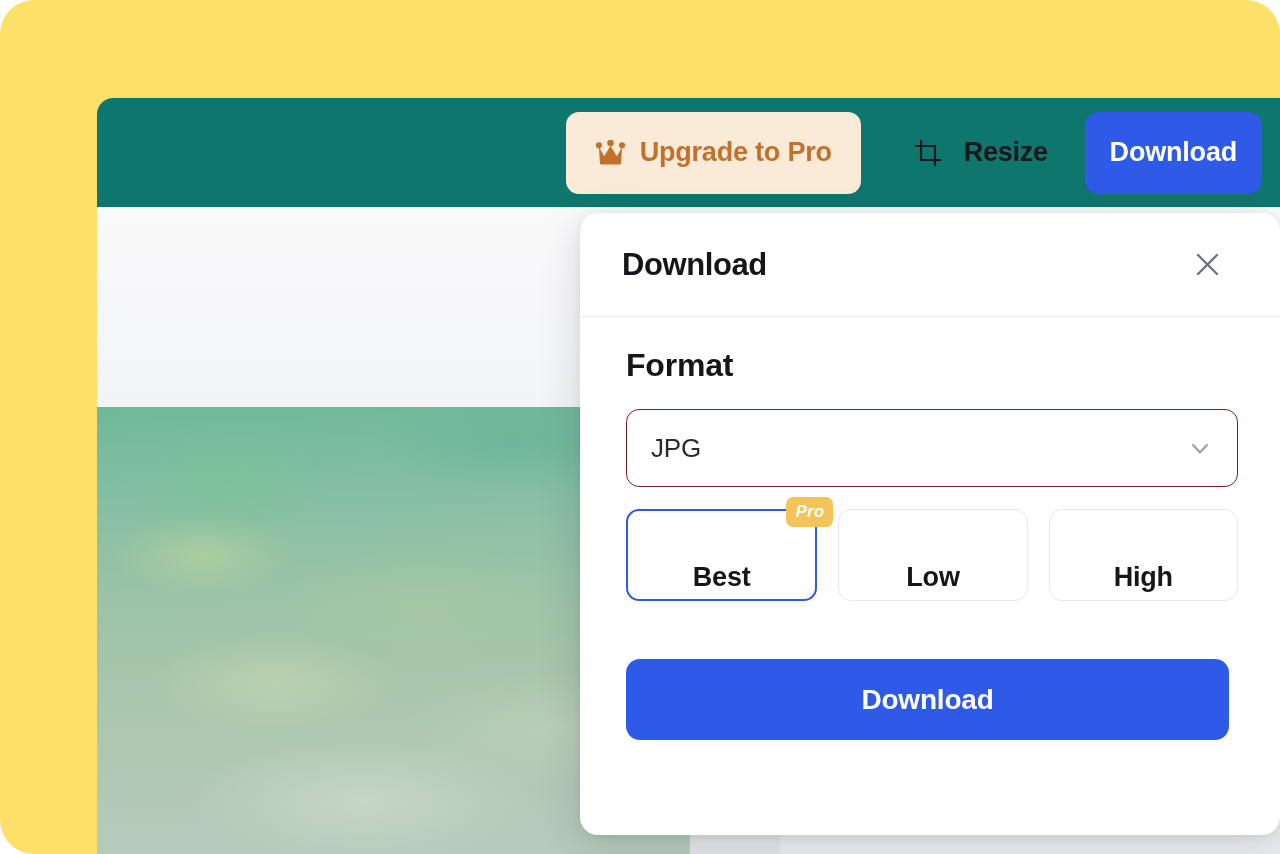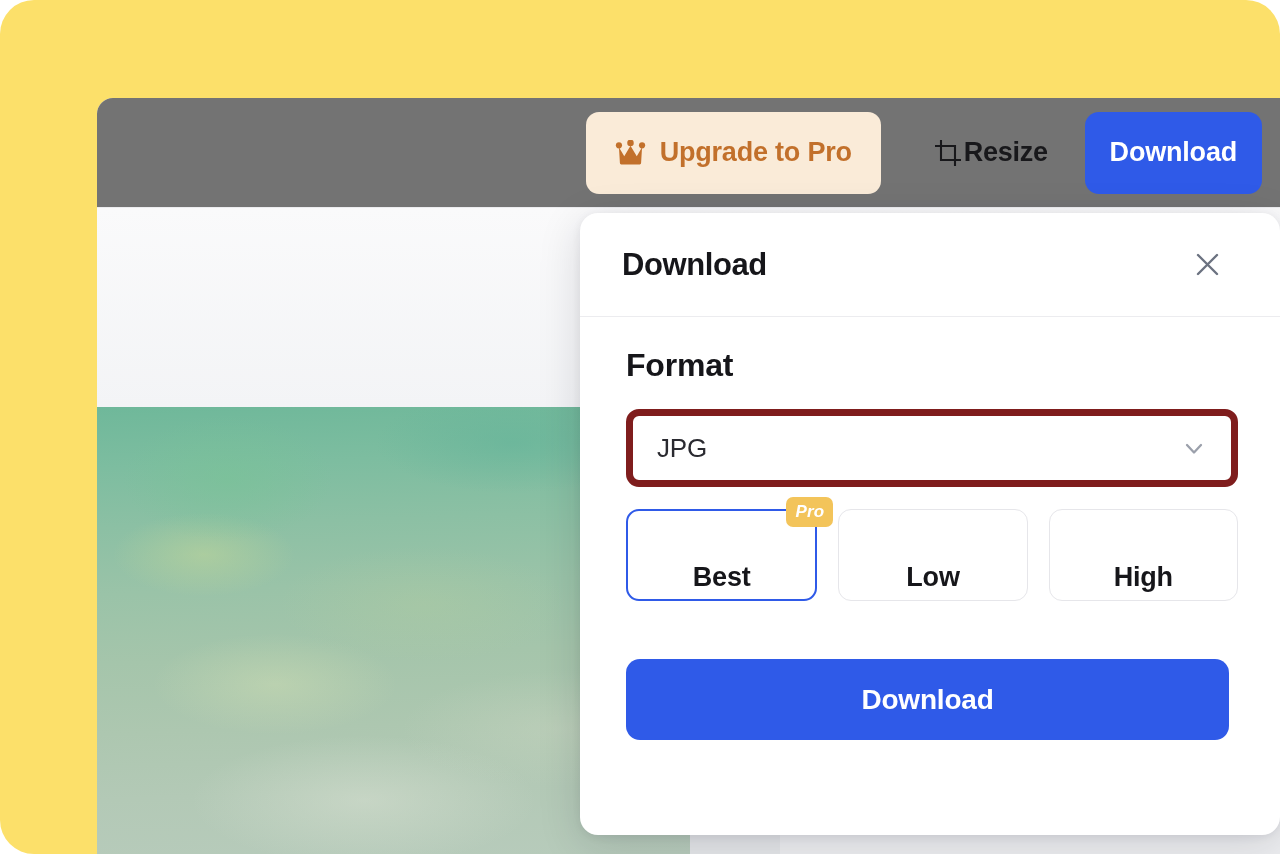--- a/index.html
+++ b/index.html
@@ -33,21 +33,21 @@
     background: #ffffff;
     border-top-left-radius: 16px;
     overflow: hidden;
   }
 
   
   .toolbar {
     position: absolute;
     left: 0; top: 0;
     width: 1183px; height: 110px;
-    background: #737373;
+    background: #0f766e;
     display: flex;
     align-items: center;
     justify-content: flex-end;
     padding-right: 18px;
     gap: 0;
     border-bottom: 1px solid #ececef;
   }
 
   .btn-upgrade {
     display: flex;
@@ -65,21 +65,21 @@
     font-weight: bold;
     color: #C2702B;
     letter-spacing: -0.2px;
     white-space: nowrap;
   }
   .crown-icon { width: 31px; height: 26px; display: block; }
 
   .btn-resize {
     display: flex;
     align-items: center;
-    gap: 3px;
+    gap: 23px;
     height: 82px;
     margin-left: 44px;
     padding: 0 10px;
     background: transparent;
     border: none;
     cursor: pointer;
   }
   .btn-resize .label {
     font-size: 27px;
     font-weight: bold;
@@ -203,21 +203,21 @@
     font-size: 32px;
     font-weight: bold;
     color: #16161A;
     letter-spacing: -0.2px;
   }
 
   .select-wrap {
     position: relative;
     margin-top: 25px;
     height: 78px;
-    border: 7px solid #7f1d1d;
+    border: 1px solid #7f1d1d;
     border-radius: 13px;
     background: #ffffff;
     display: flex;
     align-items: center;
     padding: 0 24px;
     cursor: pointer;
   }
   .select-value {
     font-size: 26px;
     color: #2A2A30;

